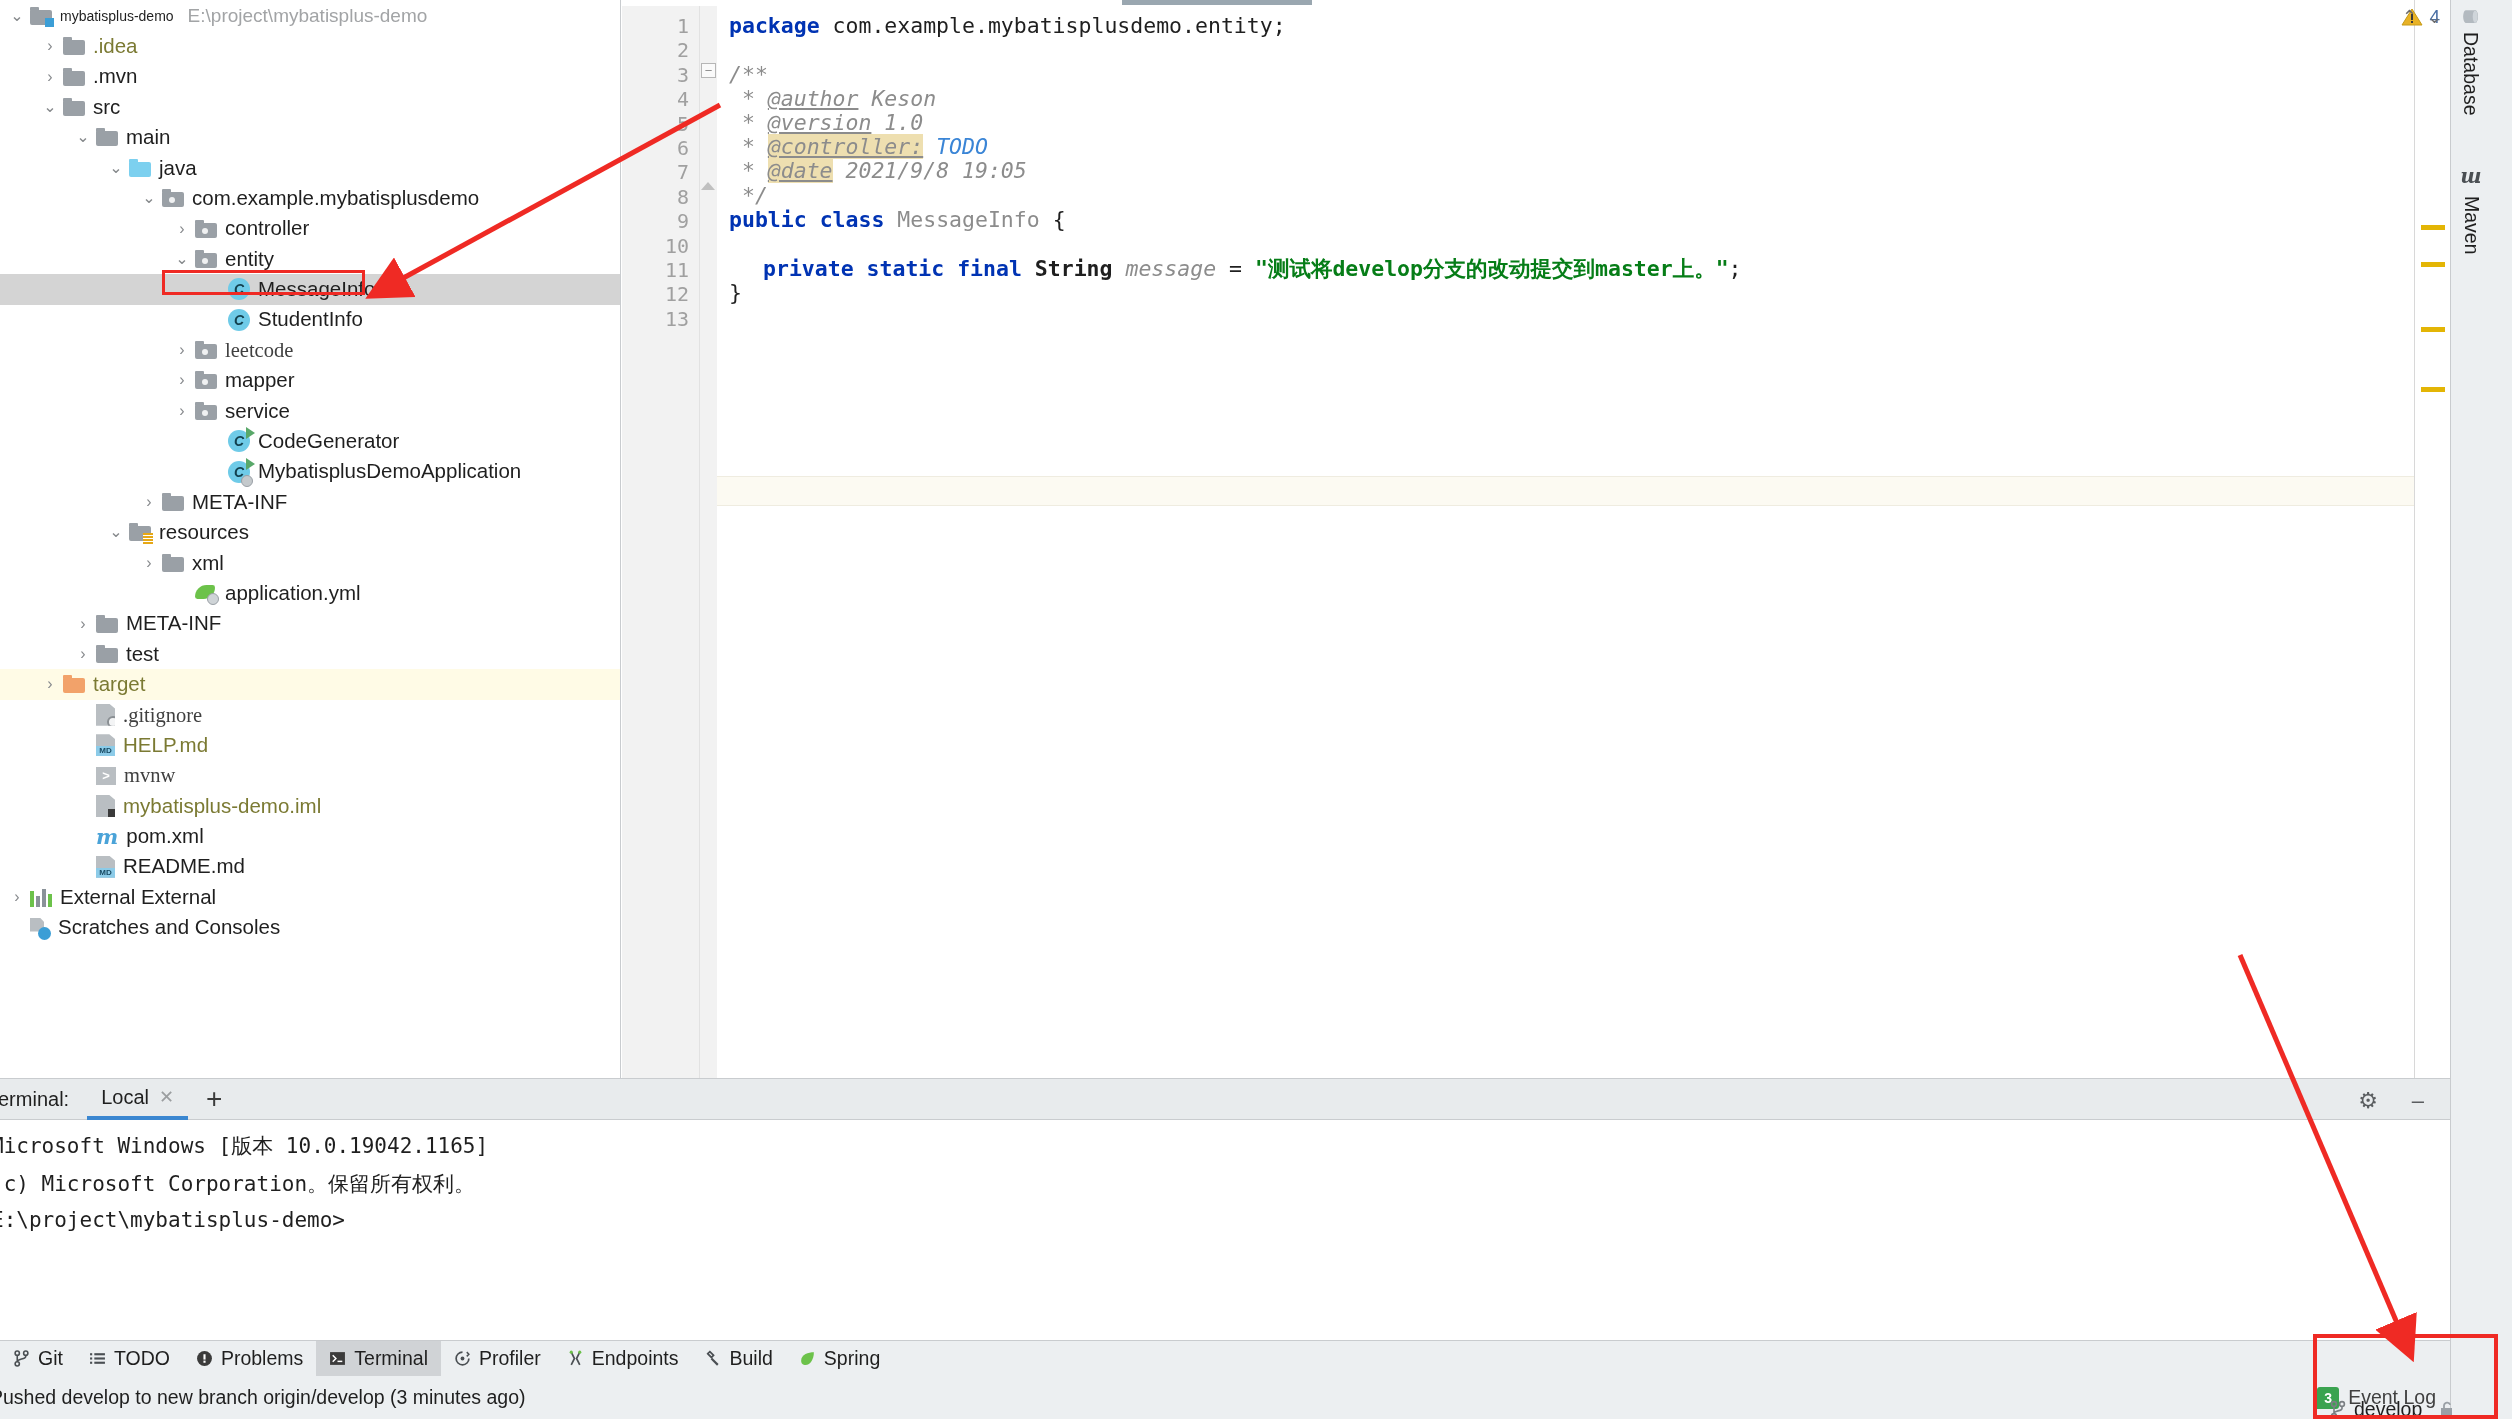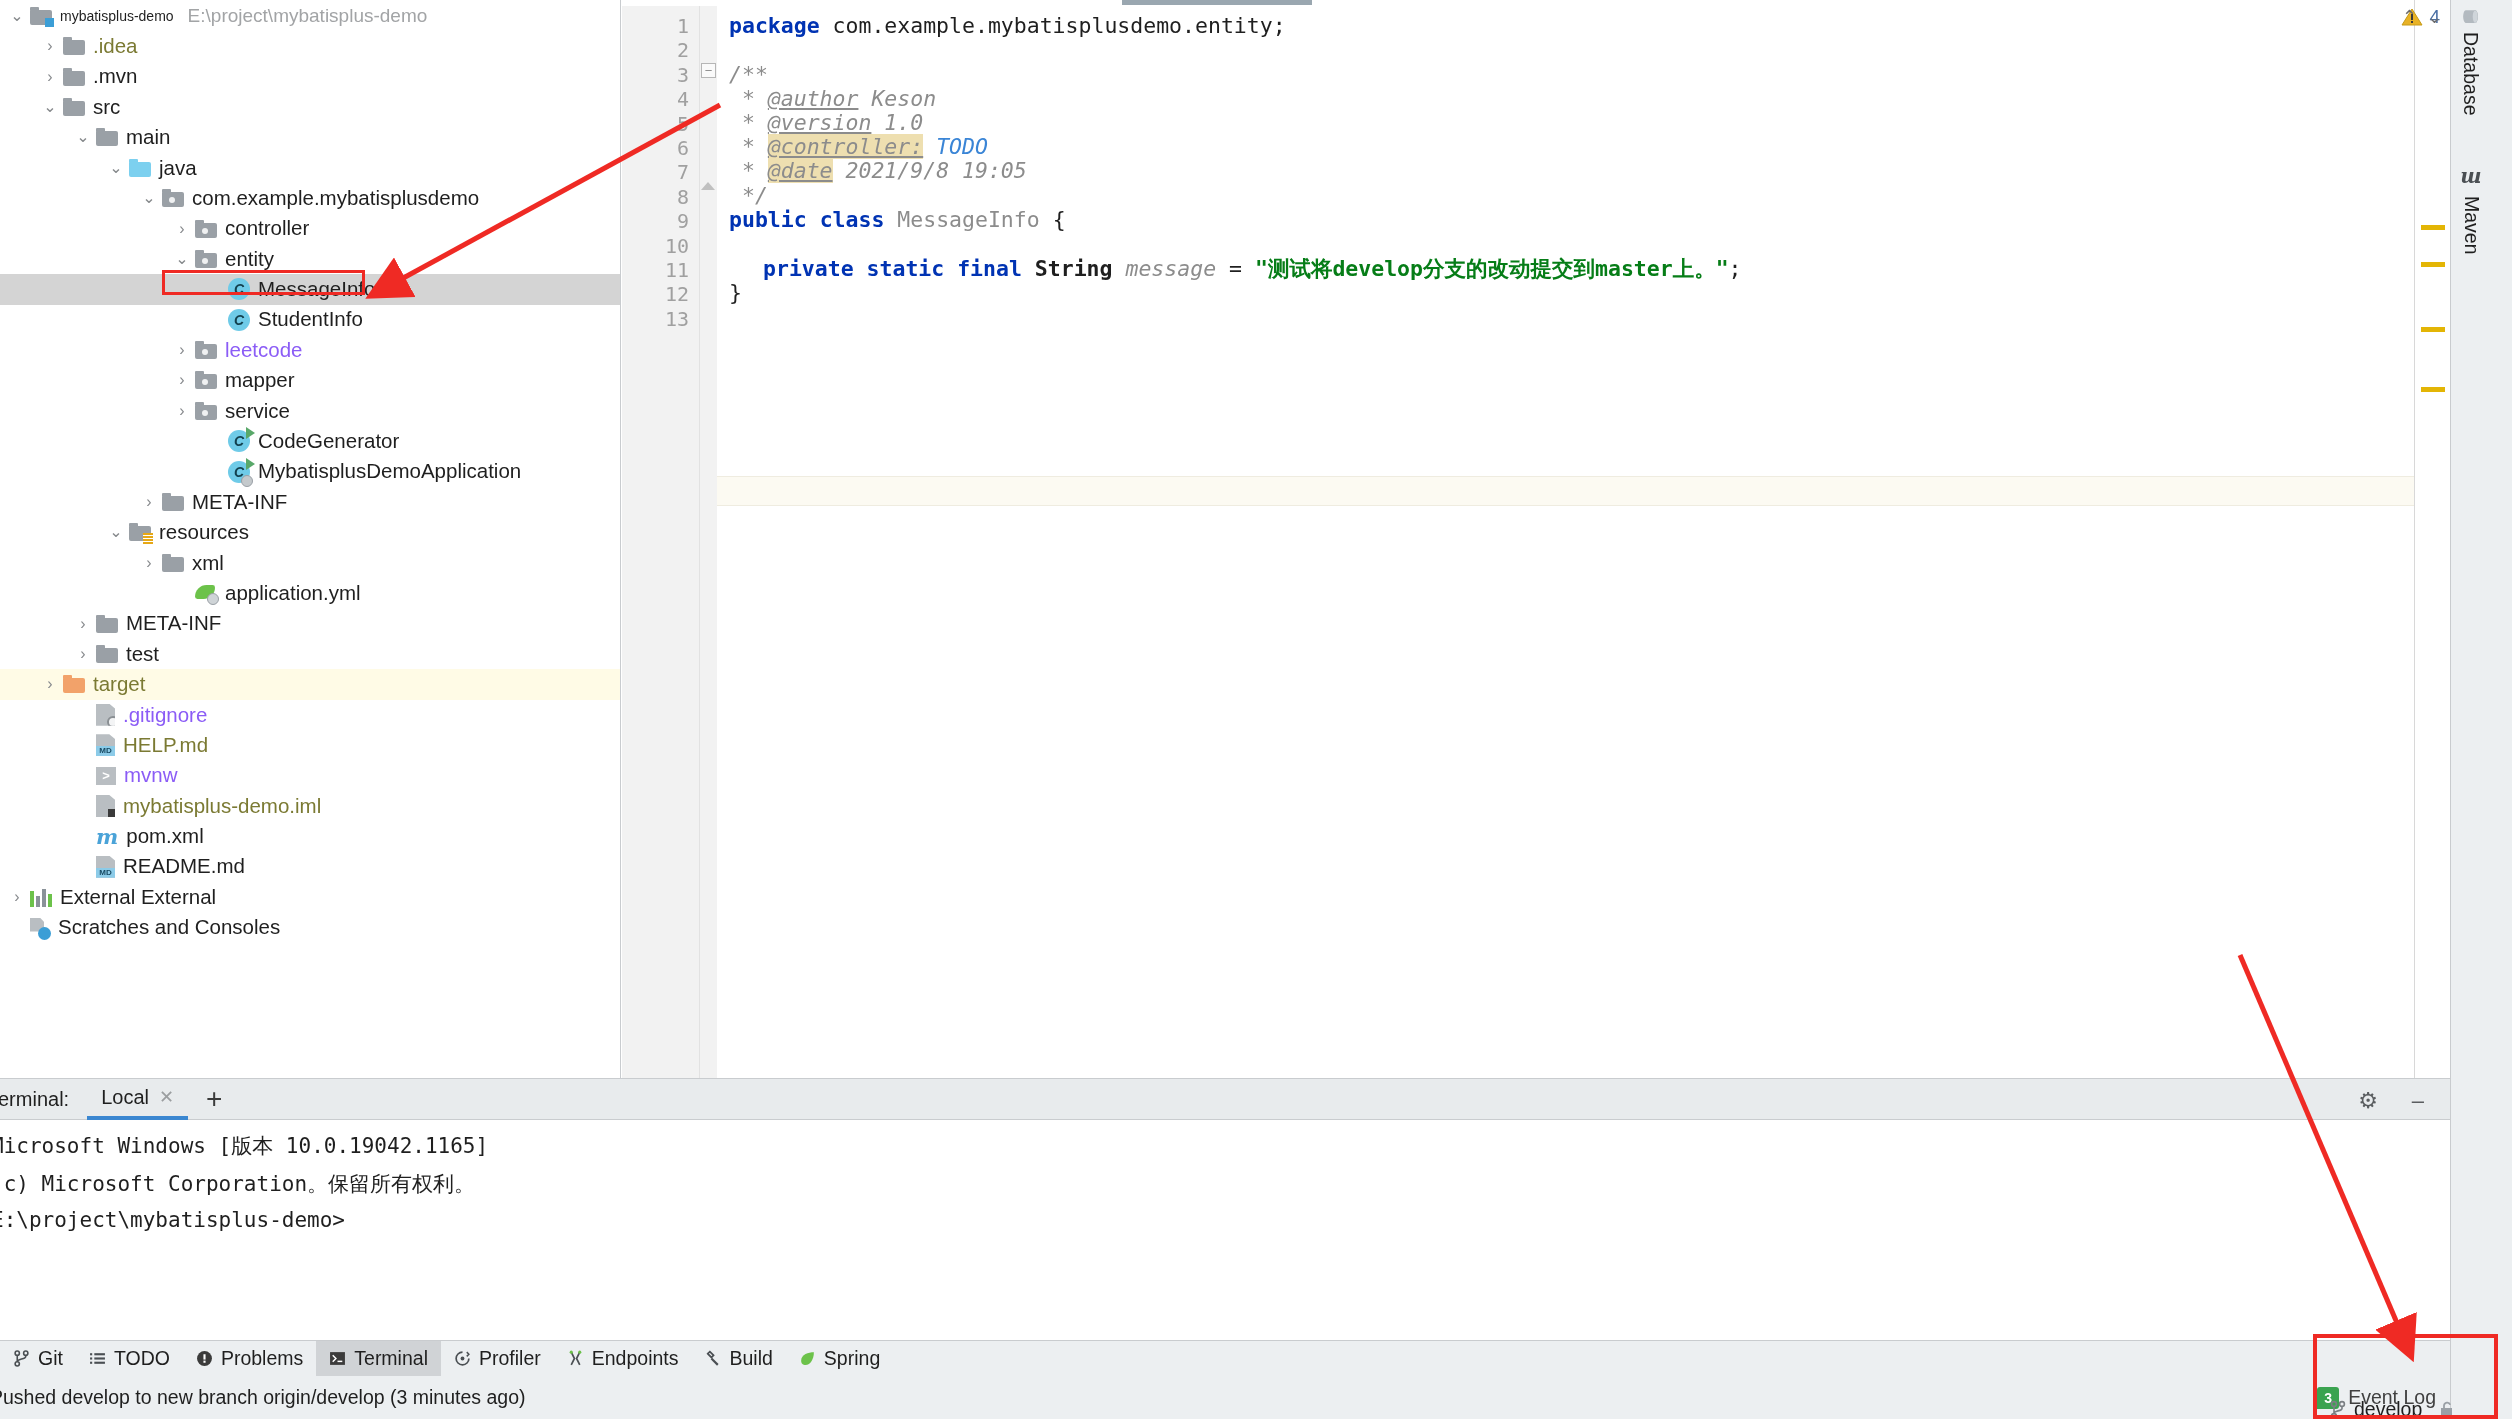--- a/index.html
+++ b/index.html
@@ -32,21 +32,21 @@
   .arrow {
     width: 26px; flex: 0 0 26px;
     text-align: center;
     color: #888b8e; font-size: 16px; line-height: 1;
     user-select: none;
   }
   .arrow.empty { visibility: hidden; }
   .ico { flex: 0 0 auto; margin-right: 8px; display: inline-flex; align-items: center; }
   .lbl { line-height: 1; }
   .proj-path { color: #a2a4a6; margin-left: 14px; font-size: 19px; }
-  .c-brown { color: #8b5cf6; }
+  .c-brown { color: #404040; font-family: Liberation Serif, serif; }
   .c-olive { color: #7b7a33; }
   .c-dark  { color: #1f1f1f; }
 
   
   #messageinfo-highlight {
     position: absolute;
     left: 162px; top: 270px; width: 203px; height: 25px;
     border: 3px solid #ef2a24;
     pointer-events: none;
   }

